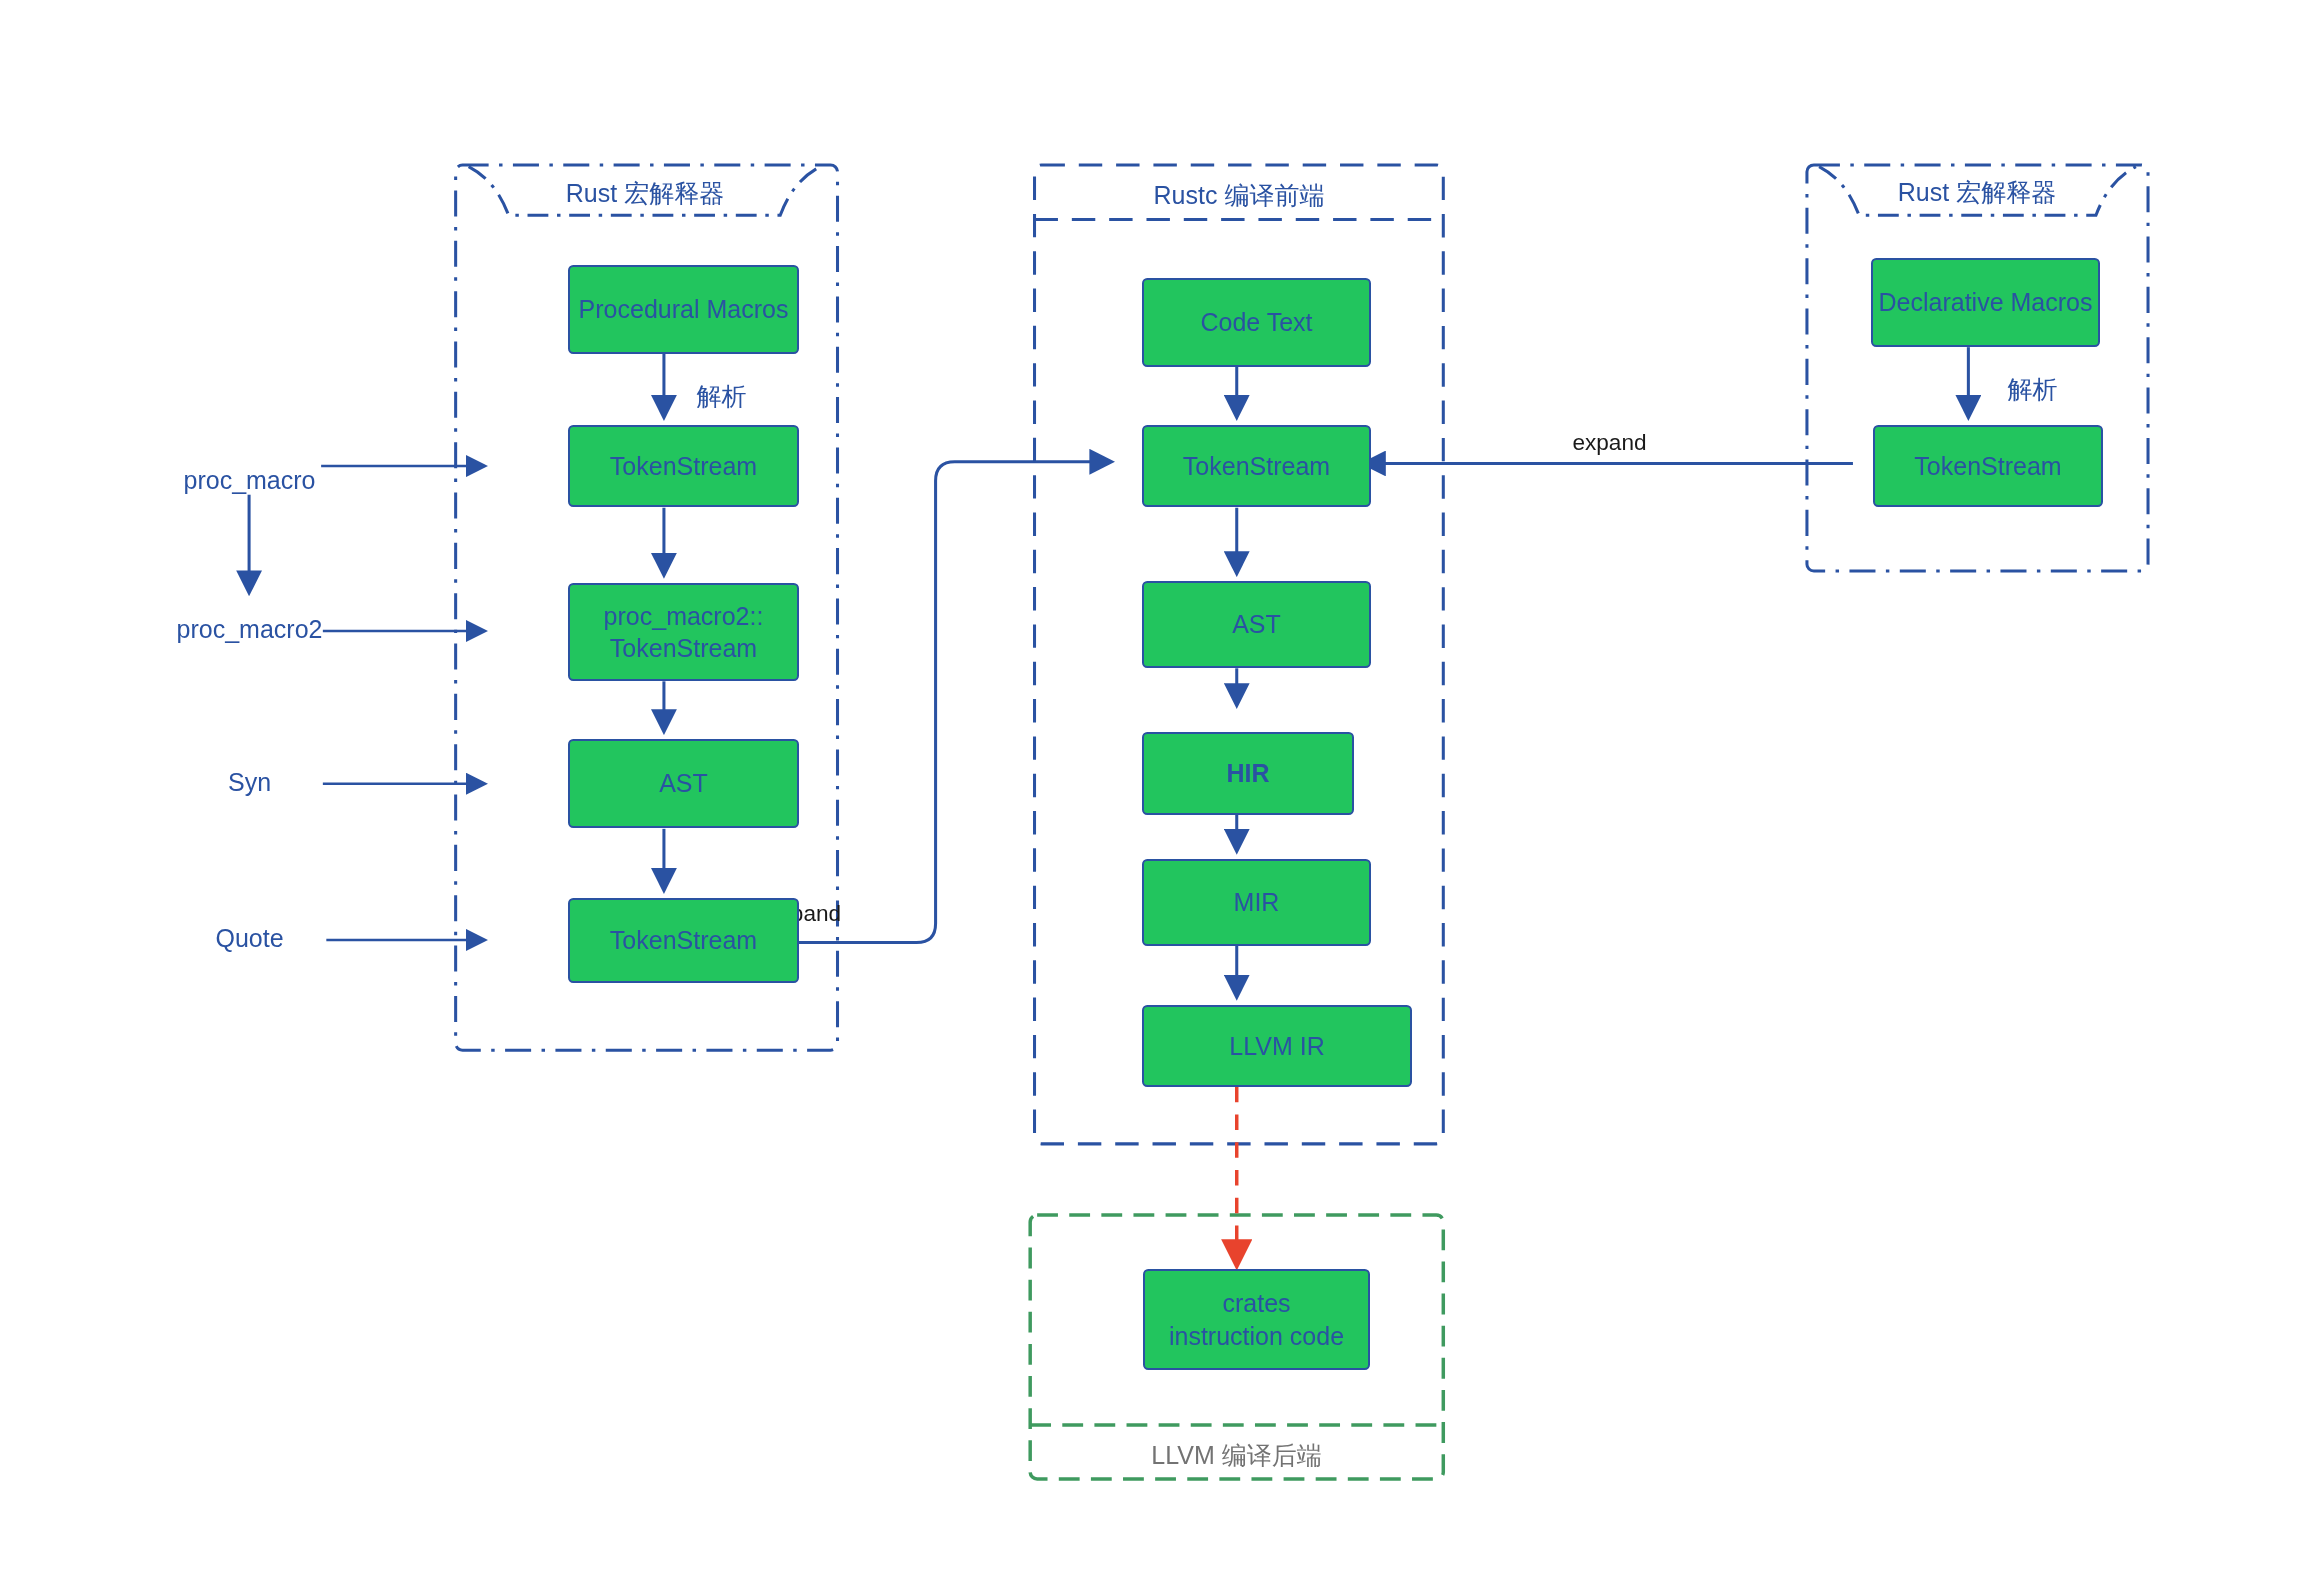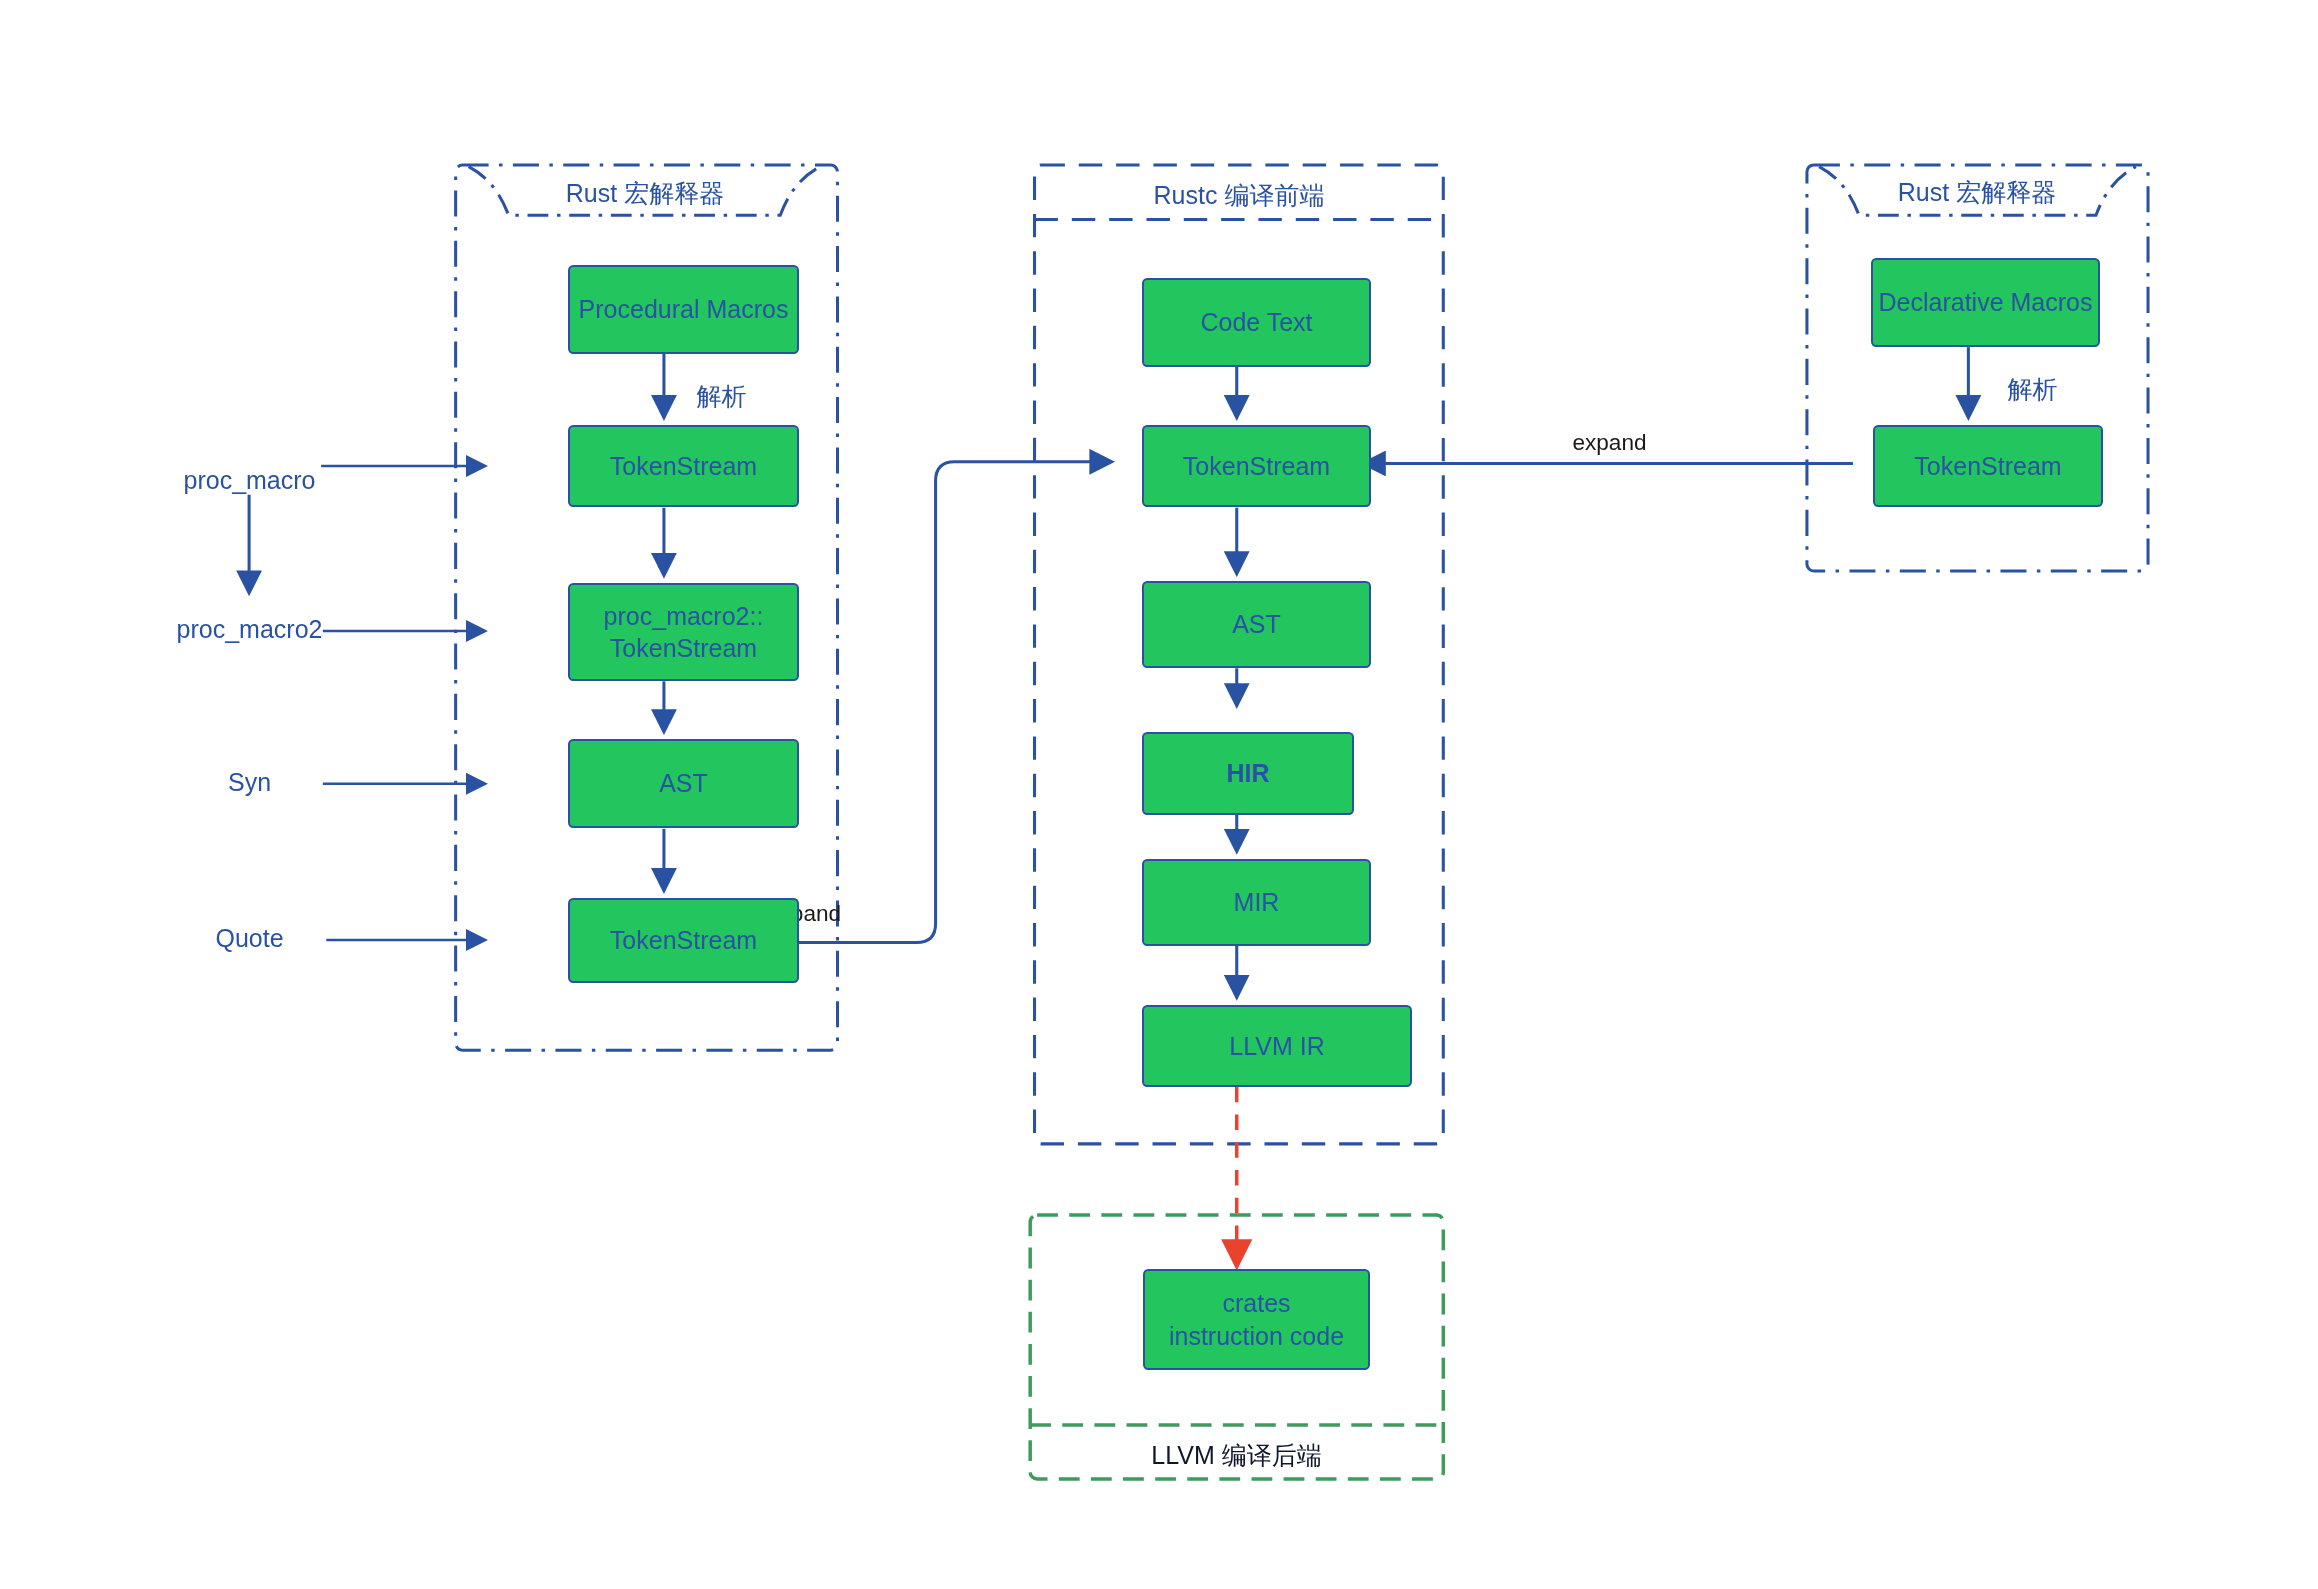--- a/index.html
+++ b/index.html
@@ -34,21 +34,21 @@
     margin-left: 20px;
   }
   .label {
     position: absolute;
     color: #2A52A2;
     font-size: 25px;
     text-align: center;
     white-space: nowrap;
   }
   .label-black { color: #1A1A1A; font-size: 22.6px; }
-  .label-green { color: #0f172a; }
+  .label-green { color: #737373; }
   .crates-panel {
     position: absolute;
     left: 152px; top: 278px;
     width: 195px; height: 727px;
     border: 2.6px solid #2A52A2;
     border-radius: 3.5px;
     background: #ffffff;
     box-sizing: border-box;
   }
   .crates-header {

